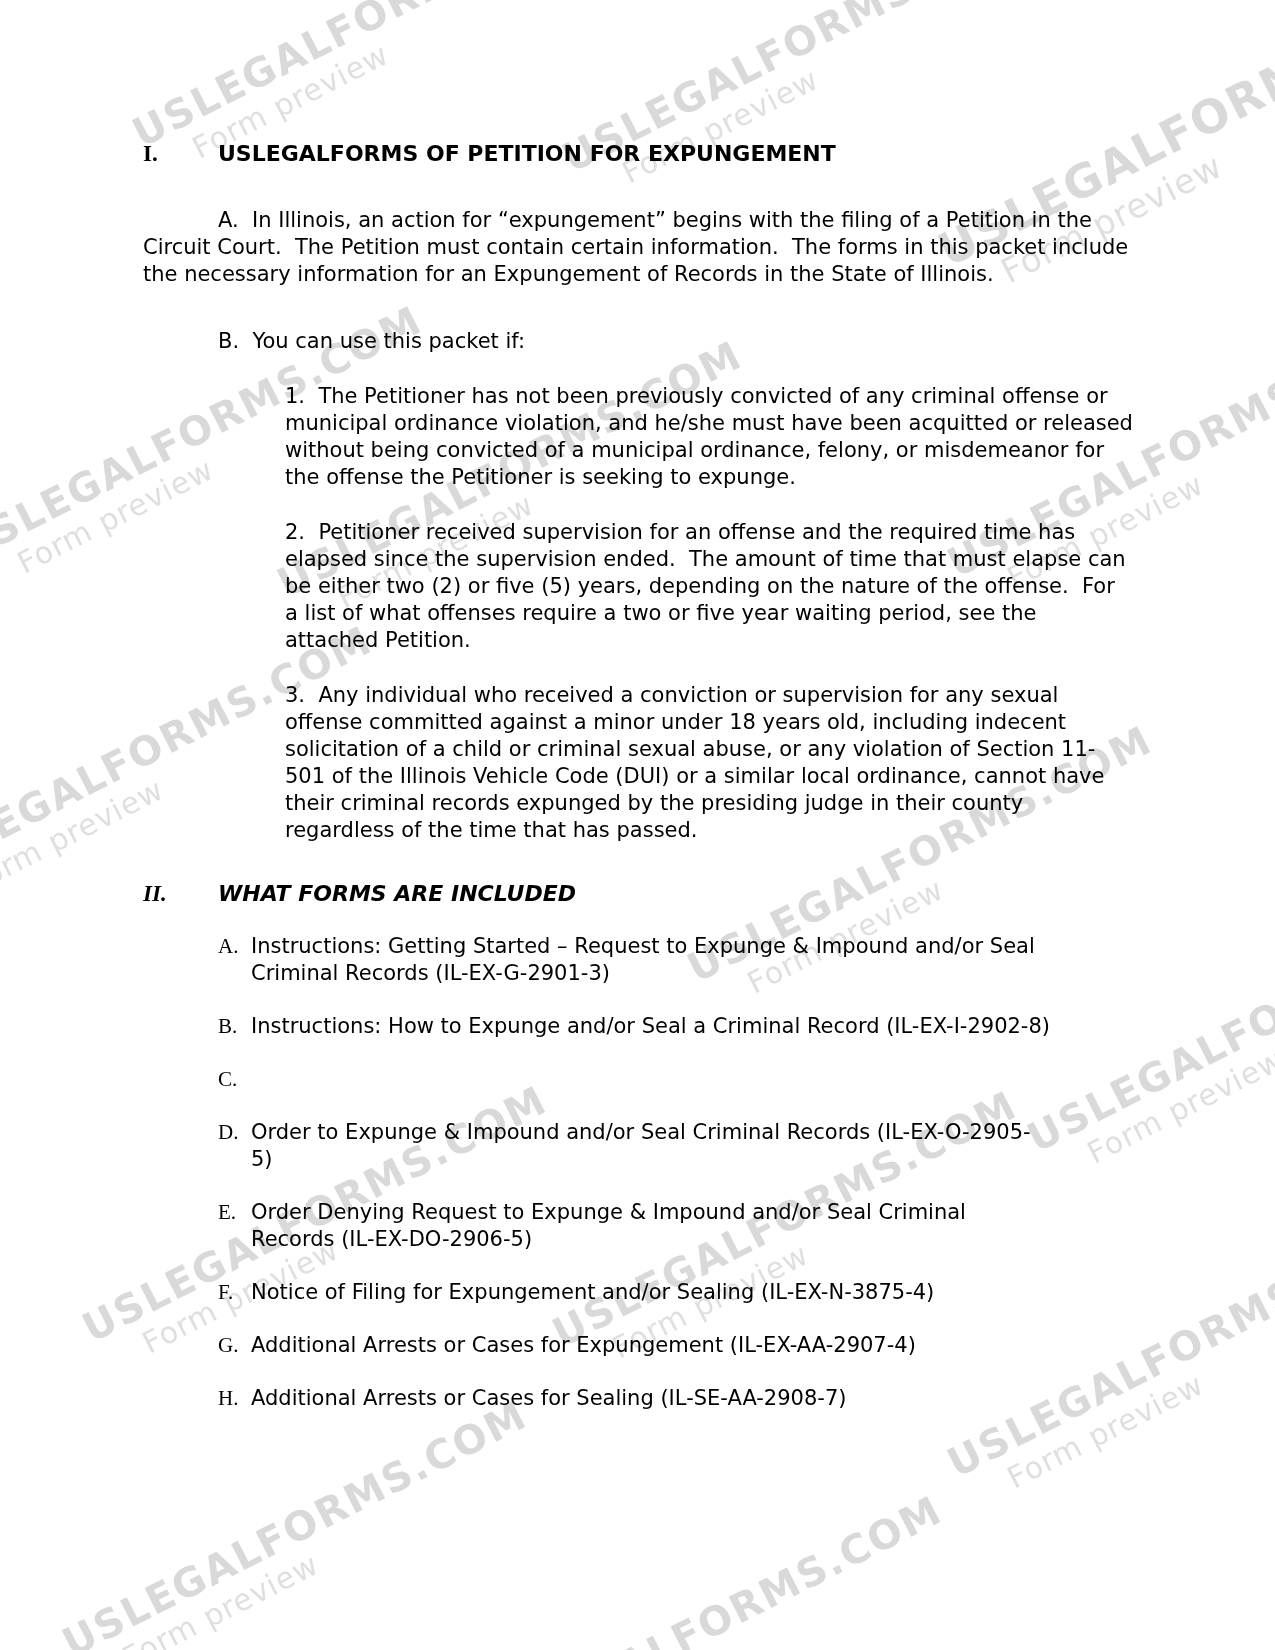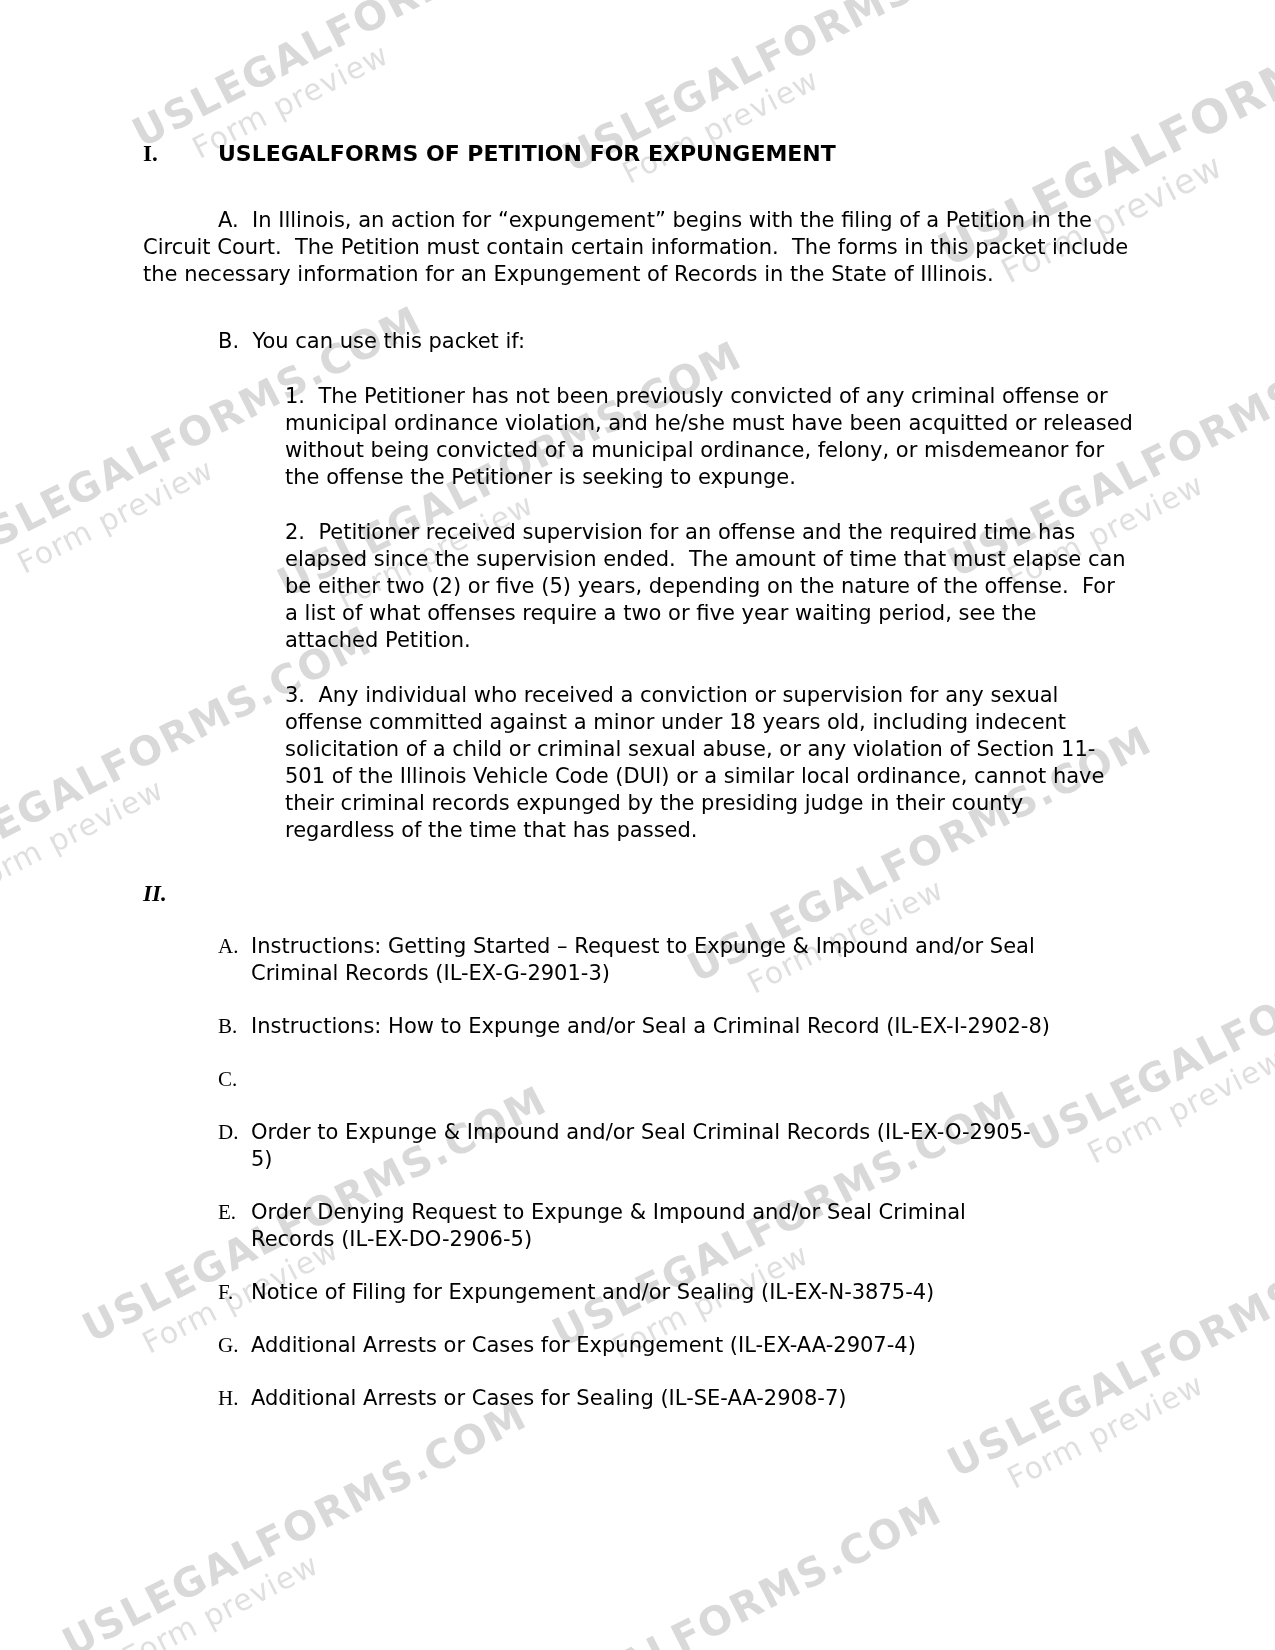--- a/index.html
+++ b/index.html
@@ -169,20 +169,21 @@
 
     <p class="para">A.  In Illinois, an action for “expungement” begins with the filing of a Petition in the Circuit Court.  The Petition must contain certain information.  The forms in this packet include the necessary information for an Expungement of Records in the State of Illinois.</p>
     <p class="para">B.  You can use this packet if:</p>
 
     <p class="num-item">1.  The Petitioner has not been previously convicted of any criminal offense or municipal ordinance violation, and he/she must have been acquitted or released without being convicted of a municipal ordinance, felony, or misdemeanor for the offense the Petitioner is seeking to expunge.</p>
     <p class="num-item">2.  Petitioner received supervision for an offense and the required time has elapsed since the supervision ended.  The amount of time that must elapse can be either two (2) or five (5) years, depending on the nature of the offense.  For a list of what offenses require a two or five year waiting period, see the attached Petition.</p>
     <p class="num-item">3.  Any individual who received a conviction or supervision for any sexual offense committed against a minor under 18 years old, including indecent solicitation of a child or criminal sexual abuse, or any violation of Section 11-501 of the Illinois Vehicle Code (DUI) or a similar local ordinance, cannot have their criminal records expunged by the presiding judge in their county regardless of the time that has passed.</p>
 
     <div class="section-heading second">
       <span class="sec-num">II.</span>
+      <span class="sec-title">WHAT FORMS ARE INCLUDED</span>
     </div>
 
     <div class="letter-list">
       <div class="letter-item">
         <span class="marker">A.</span>
         <span class="text">Instructions: Getting Started – Request to Expunge &amp; Impound and/or Seal Criminal Records (IL-EX-G-2901-3)</span>
       </div>
       <div class="letter-item">
         <span class="marker">B.</span>
         <span class="text">Instructions: How to Expunge and/or Seal a Criminal Record (IL-EX-I-2902-8)</span>

